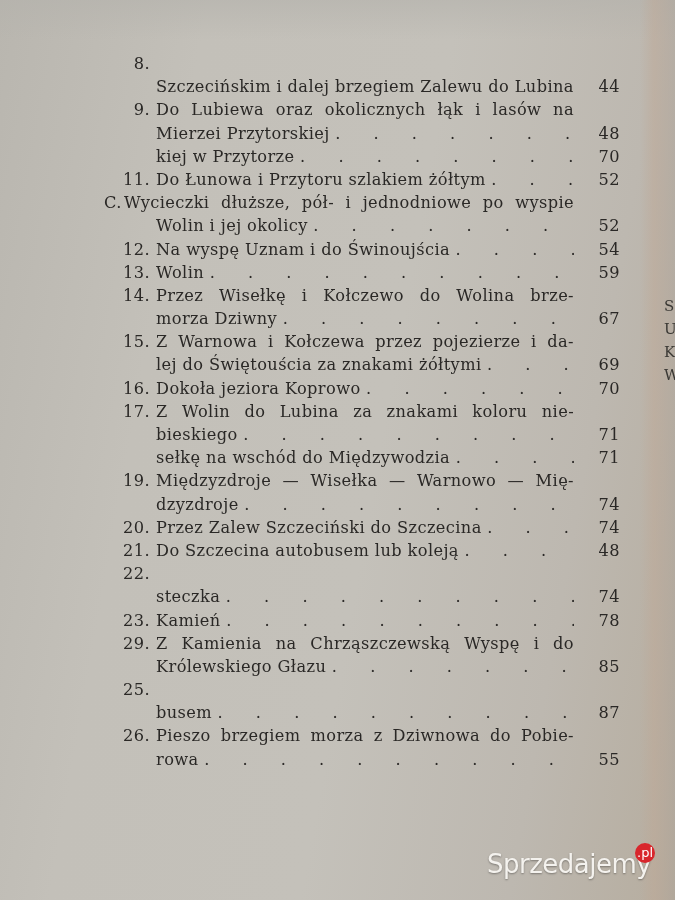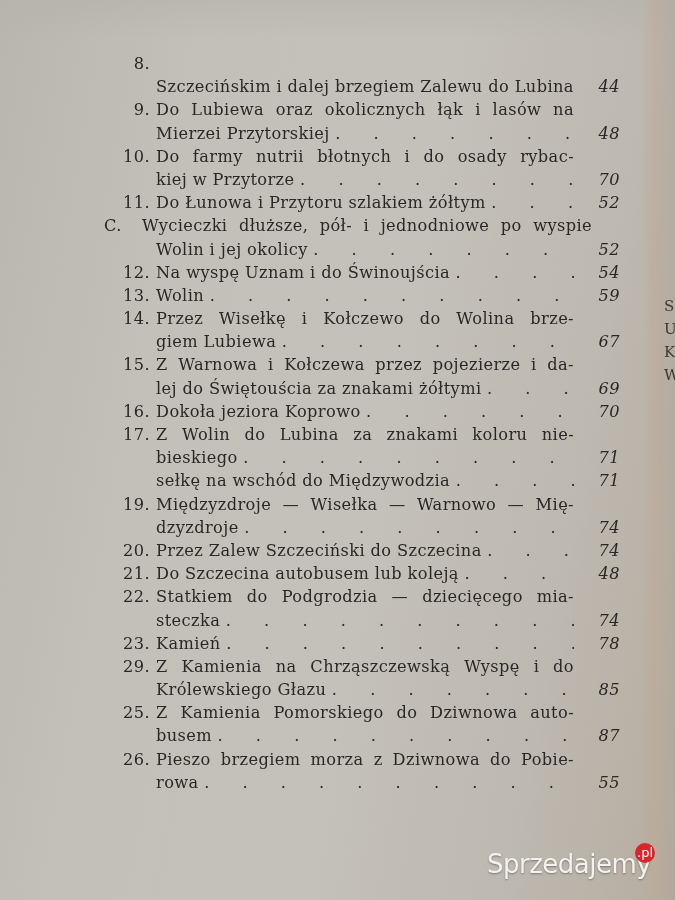--- a/index.html
+++ b/index.html
@@ -27,21 +27,21 @@
     .num {
       position: absolute; right: 470px; text-align: right; width: 40px;
     }
     .text {
       position: absolute; left: 46px; width: 418px; overflow: hidden;
       text-align: justify; text-align-last: justify;
     }
     .text.left { text-align-last: left; }
     .text .dots { letter-spacing: 14px; }
     .page {
-      position: absolute; left: 480px; width: 30px; text-align: right; font-style: italic;
+      position: absolute; left: 480px; width: 30px; text-align: right;
     }
     .next-page-text {
       position: absolute; left: 664px; font-size: 15px; color: #3a3834;
       line-height: 23px;
     }
     .watermark {
       position: absolute; left: 487px; top: 849px;
       font-family: "DejaVu Sans", "Liberation Sans", sans-serif;
       font-weight: normal; font-size: 26px; color: #f4f2ee;
       letter-spacing: -0.5px;
@@ -75,39 +75,35 @@
         <span class="num">9.</span>
         <span class="text"><span>Do Lubiewa oraz okolicznych łąk i lasów na</span></span>
       </div>
       <div class="line">
         <span class="page">48</span>
         <span class="text left"><span>Mierzei Przytorskiej</span> <span class="dots">. . . . . . . . . . . . . . . . . . . . . . . . . . . . . . . . .</span></span>
       </div>
     </div>
     <div>
       <div class="line">
-        <span class="num">10.</span>
-        <span class="text"><span>Do farmy nutrii błotnych i do osady rybac-</span></span>
-      </div>
-      <div class="line">
         <span class="page">70</span>
         <span class="text left"><span>kiej w Przytorze</span> <span class="dots">. . . . . . . . . . . . . . . . . . . . . . . . . . . . . . . . .</span></span>
       </div>
     </div>
     <div>
       <div class="line">
         <span class="num">11.</span>
         <span class="page">52</span>
         <span class="text left"><span>Do Łunowa i Przytoru szlakiem żółtym</span> <span class="dots">. . . . . . . . . . . . . . . . . . . . . . . . . . . . . . . . .</span></span>
       </div>
     </div>
     <div>
       <div class="line">
         <span class="num" style="right: auto; left: -6px; text-align: left;">C.</span>
-        <span class="text" style="left: 32px; width: 450px;"><span>Wycieczki dłuższe, pół- i jednodniowe po wyspie</span></span>
+        <span class="text" style="left: 14px; width: 450px;"><span>Wycieczki dłuższe, pół- i jednodniowe po wyspie</span></span>
       </div>
       <div class="line">
         <span class="page">52</span>
         <span class="text left"><span>Wolin i jej okolicy</span> <span class="dots">. . . . . . . . . . . . . . . . . . . . . . . . . . . . . . . . .</span></span>
       </div>
     </div>
     <div>
       <div class="line">
         <span class="num">12.</span>
         <span class="page">54</span>
@@ -121,21 +117,21 @@
         <span class="text left"><span>Wolin</span> <span class="dots">. . . . . . . . . . . . . . . . . . . . . . . . . . . . . . . . .</span></span>
       </div>
     </div>
     <div>
       <div class="line">
         <span class="num">14.</span>
         <span class="text"><span>Przez Wisełkę i Kołczewo do Wolina brze-</span></span>
       </div>
       <div class="line">
         <span class="page">67</span>
-        <span class="text left"><span>giem Lubiewa</span> <span class="dots">. . . . . . . . . . . . . . . . . . . . . . . . . . . . . . . . .</span></span>
+        <span class="text left"><span>morza Dziwny</span> <span class="dots">. . . . . . . . . . . . . . . . . . . . . . . . . . . . . . . . .</span></span>
       </div>
     </div>
     <div>
       <div class="line">
         <span class="num">15.</span>
         <span class="text"><span>Z Warnowa i Kołczewa przez pojezierze i da-</span></span>
       </div>
       <div class="line">
         <span class="page">69</span>
         <span class="text left"><span>lej do Świętouścia za znakami żółtymi</span> <span class="dots">. . . . . . . . . . . . . . . . . . . . . . . . . . . . . . . . .</span></span>
@@ -184,21 +180,20 @@
     <div>
       <div class="line">
         <span class="num">21.</span>
         <span class="page">48</span>
         <span class="text left"><span>Do Szczecina autobusem lub koleją</span> <span class="dots">. . . . . . . . . . . . . . . . . . . . . . . . . . . . . . . . .</span></span>
       </div>
     </div>
     <div>
       <div class="line">
         <span class="num">22.</span>
-        <span class="text"><span>Statkiem do Podgrodzia — dziecięcego mia-</span></span>
       </div>
       <div class="line">
         <span class="page">74</span>
         <span class="text left"><span>steczka</span> <span class="dots">. . . . . . . . . . . . . . . . . . . . . . . . . . . . . . . . .</span></span>
       </div>
     </div>
     <div>
       <div class="line">
         <span class="num">23.</span>
         <span class="page">78</span>
@@ -211,21 +206,20 @@
         <span class="text"><span>Z Kamienia na Chrząszczewską Wyspę i do</span></span>
       </div>
       <div class="line">
         <span class="page">85</span>
         <span class="text left"><span>Królewskiego Głazu</span> <span class="dots">. . . . . . . . . . . . . . . . . . . . . . . . . . . . . . . . .</span></span>
       </div>
     </div>
     <div>
       <div class="line">
         <span class="num">25.</span>
-        <span class="text"><span>Z Kamienia Pomorskiego do Dziwnowa auto-</span></span>
       </div>
       <div class="line">
         <span class="page">87</span>
         <span class="text left"><span>busem</span> <span class="dots">. . . . . . . . . . . . . . . . . . . . . . . . . . . . . . . . .</span></span>
       </div>
     </div>
     <div>
       <div class="line">
         <span class="num">26.</span>
         <span class="text"><span>Pieszo brzegiem morza z Dziwnowa do Pobie-</span></span>

